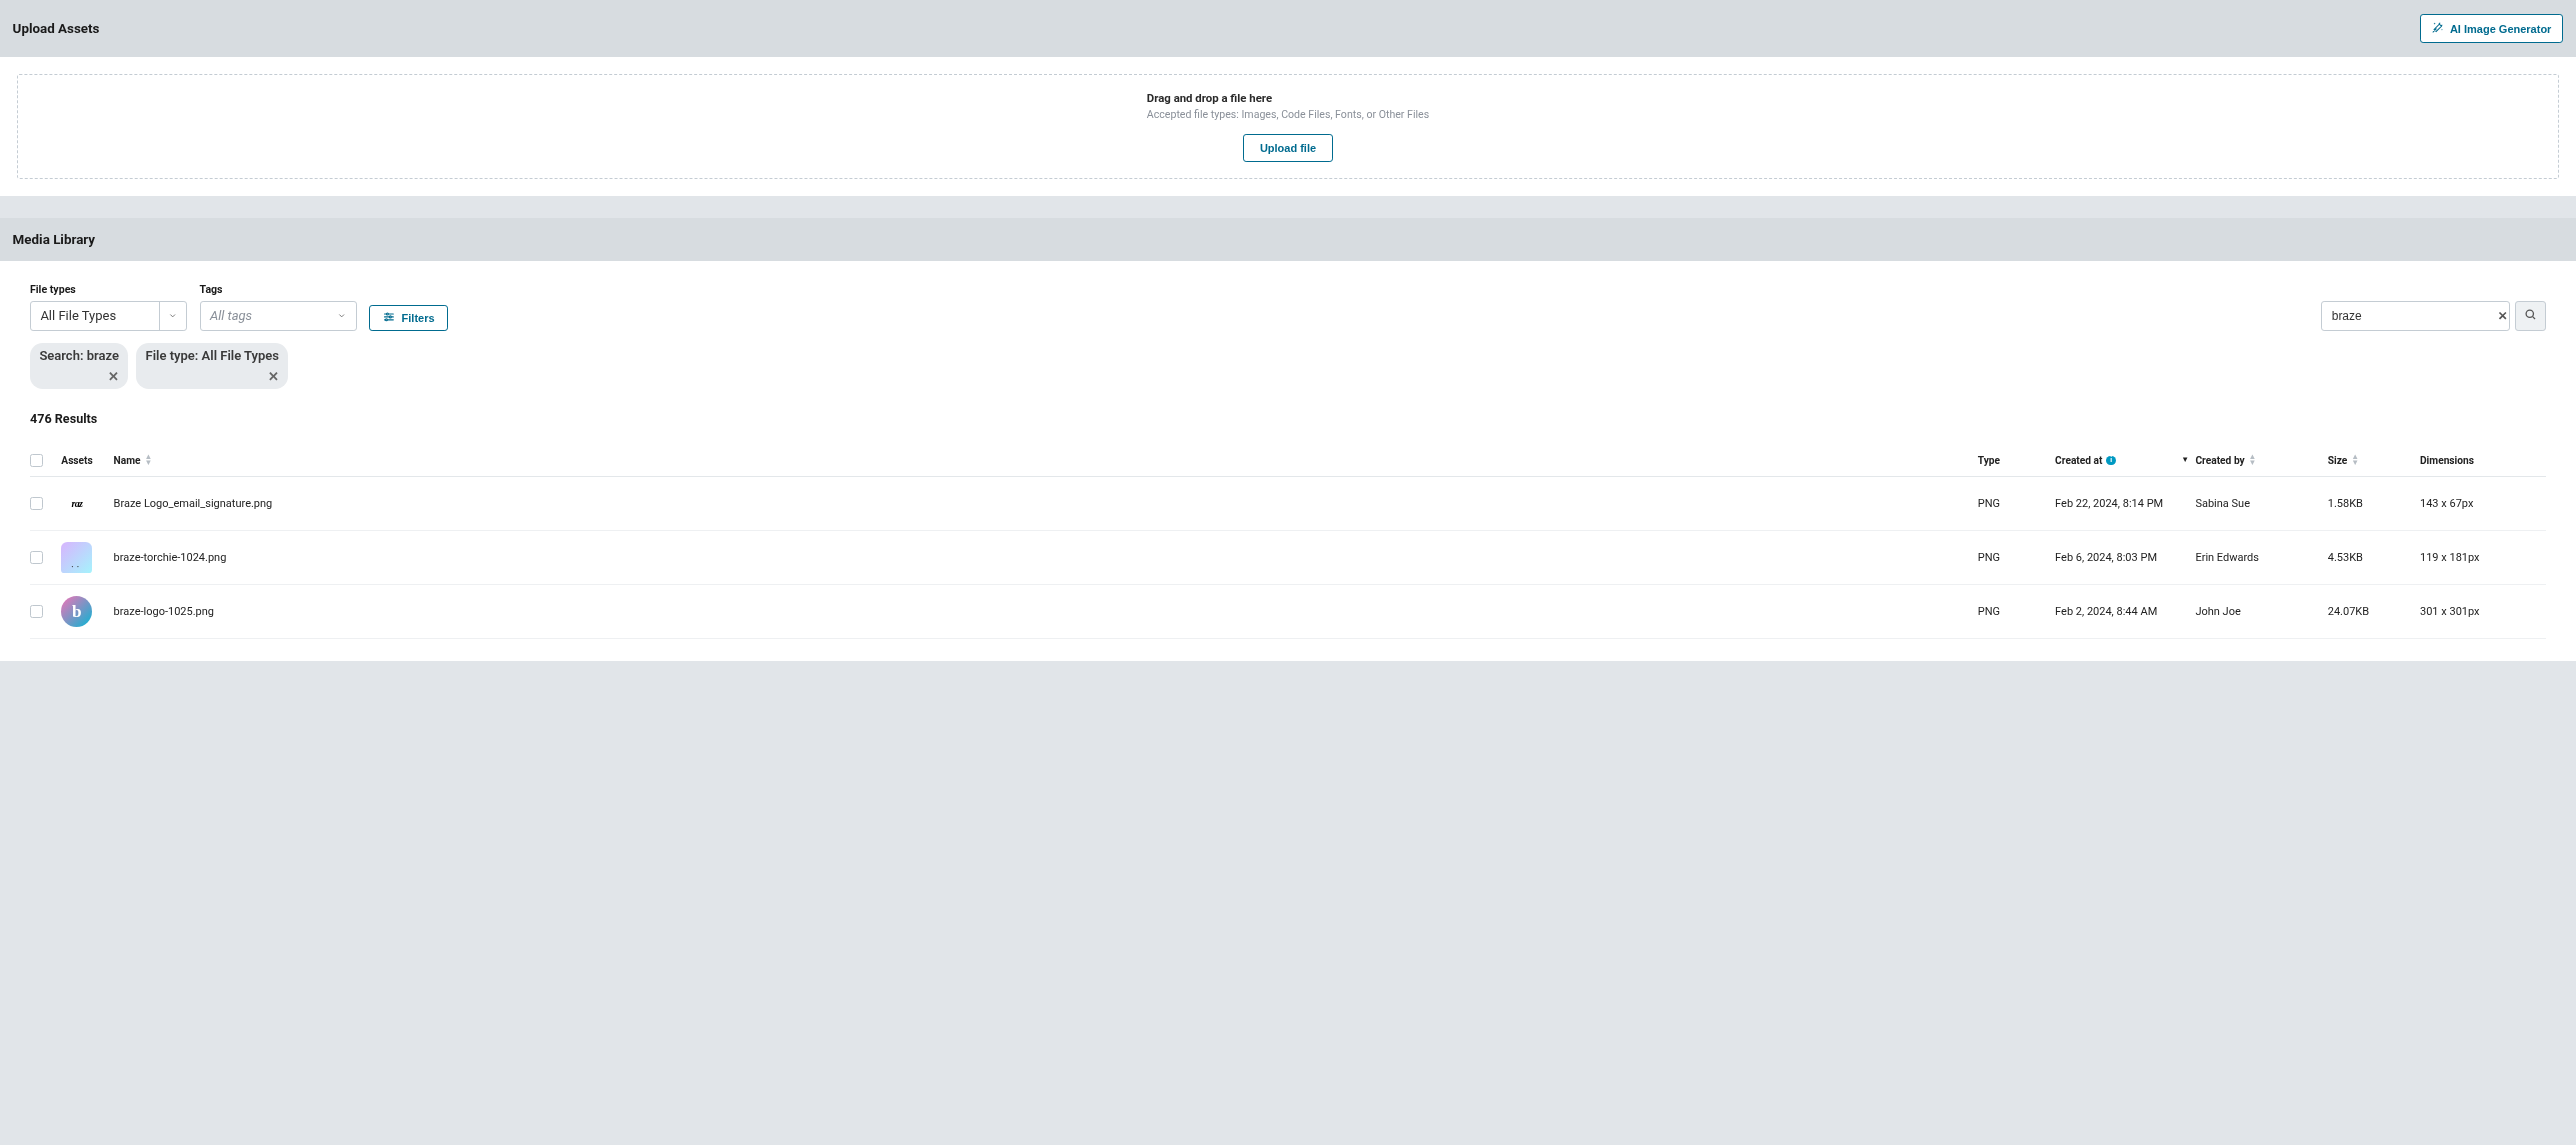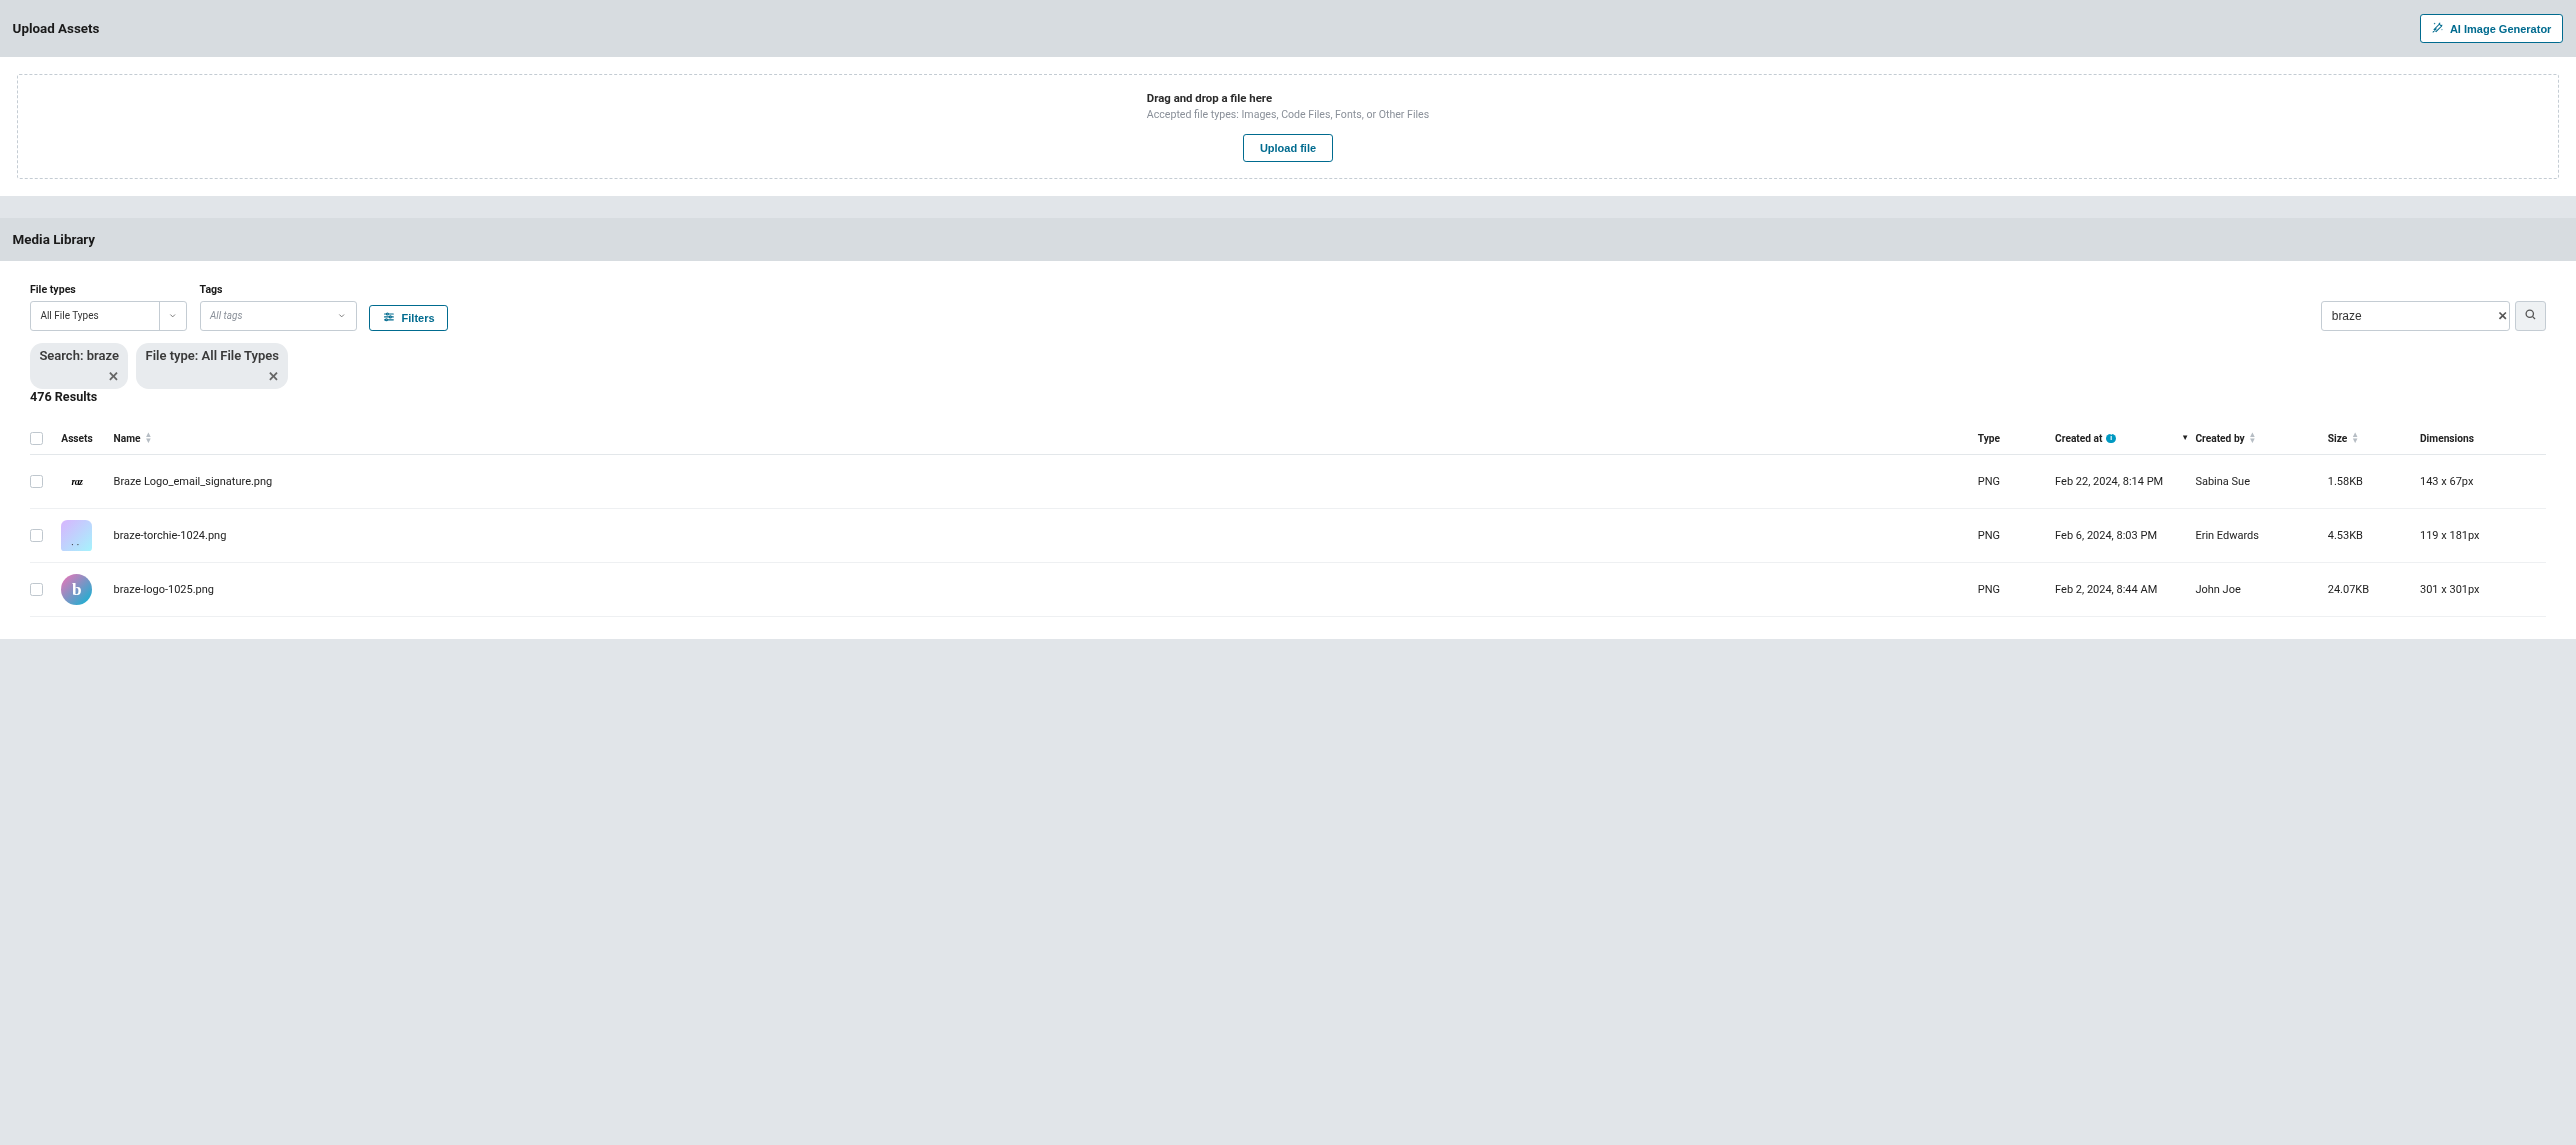--- a/index.html
+++ b/index.html
@@ -112,21 +112,21 @@
       align-items: center;
       border: 0.8px solid #c4ccd3;
       border-radius: 3.1px;
       background: #fff;
       height: 30px;
       min-width: 157px;
     }
     .select-value {
       flex: 1;
       padding: 0 9.4px;
-      font-size: 10px;
+      font-size: 13px;
       color: #333;
     }
     .select-value.placeholder { color: #8a9099; font-style: italic; }
     .select-arrow {
       width: 27px;
       display: flex;
       align-items: center;
       justify-content: center;
       color: #777;
     }
@@ -210,20 +210,21 @@
       color: #3a3a3a;
       flex-direction: column;
     }
     .chip .x {
       color: #666;
       cursor: pointer;
       font-weight: 700;
     }
 
     .results-count {
+      margin-top: 22px;
       font-size: 12.6px;
       font-weight: 700;
     }
 
     
     .table {
       margin-top: 28px;
       width: 100%;
     }
     .thead, .row {

